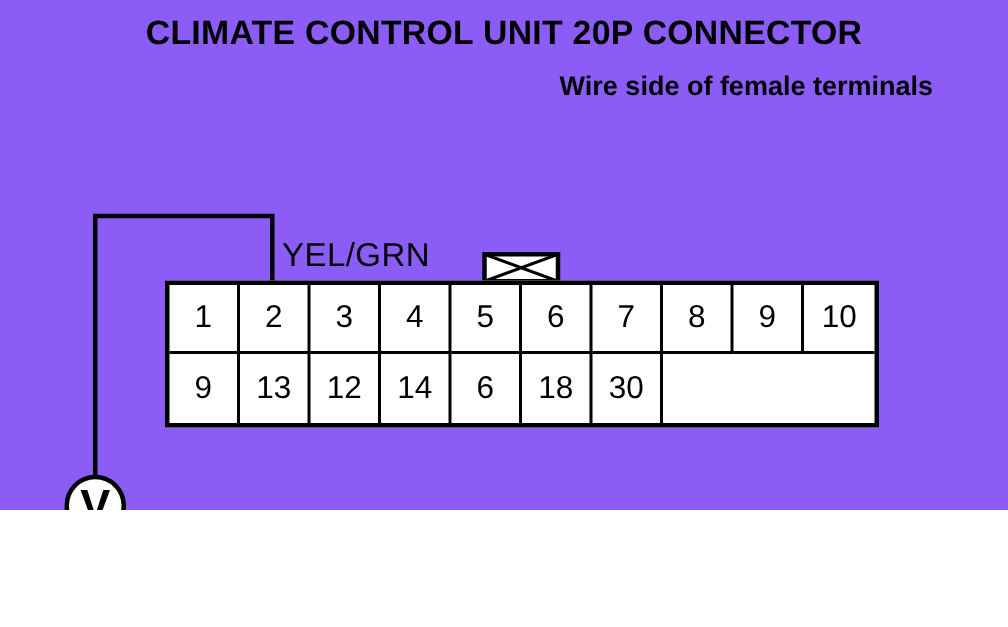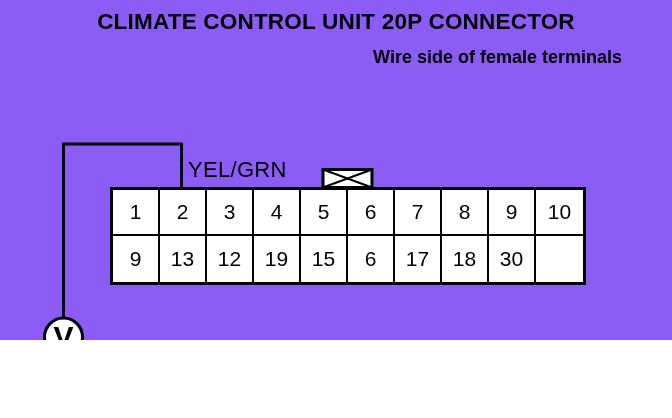--- a/index.html
+++ b/index.html
@@ -119,21 +119,19 @@
     <span class="cell">4</span>
     <span class="cell">5</span>
     <span class="cell">6</span>
     <span class="cell">7</span>
     <span class="cell">8</span>
     <span class="cell">9</span>
     <span class="cell">10</span>
     <span class="cell">9</span>
     <span class="cell">13</span>
     <span class="cell">12</span>
-    <span class="cell">19</span>
-    <span class="cell">15</span>
+    <span class="cell">14</span>
     <span class="cell">6</span>
-    <span class="cell">17</span>
     <span class="cell">18</span>
     <span class="cell">30</span>
   </div>
 
 </div>
 
 </body></html>

